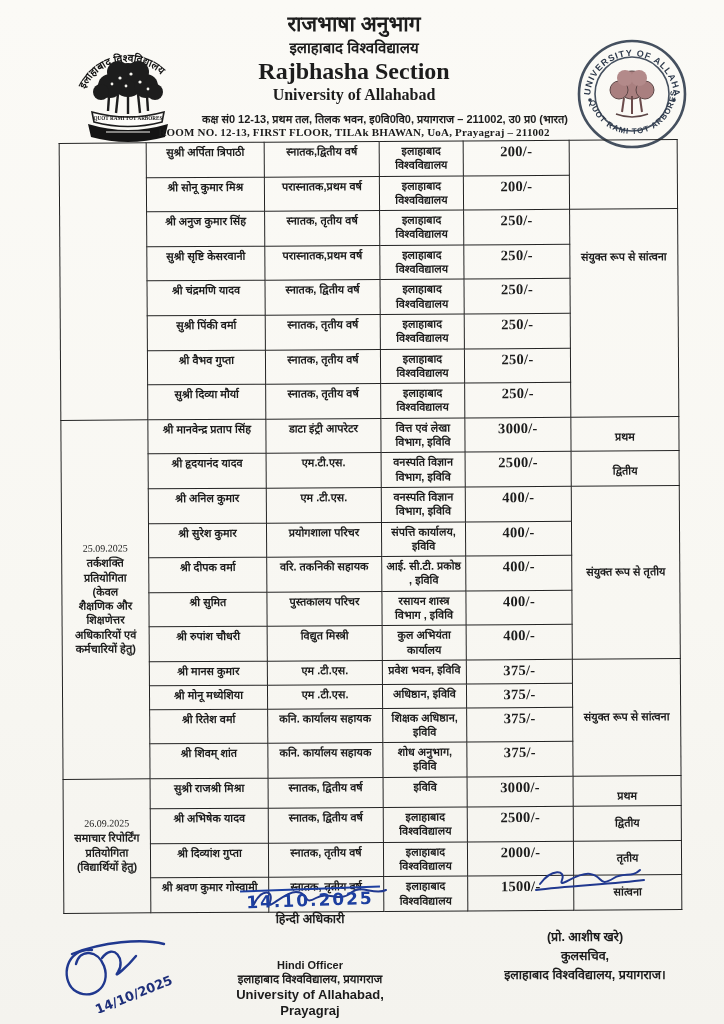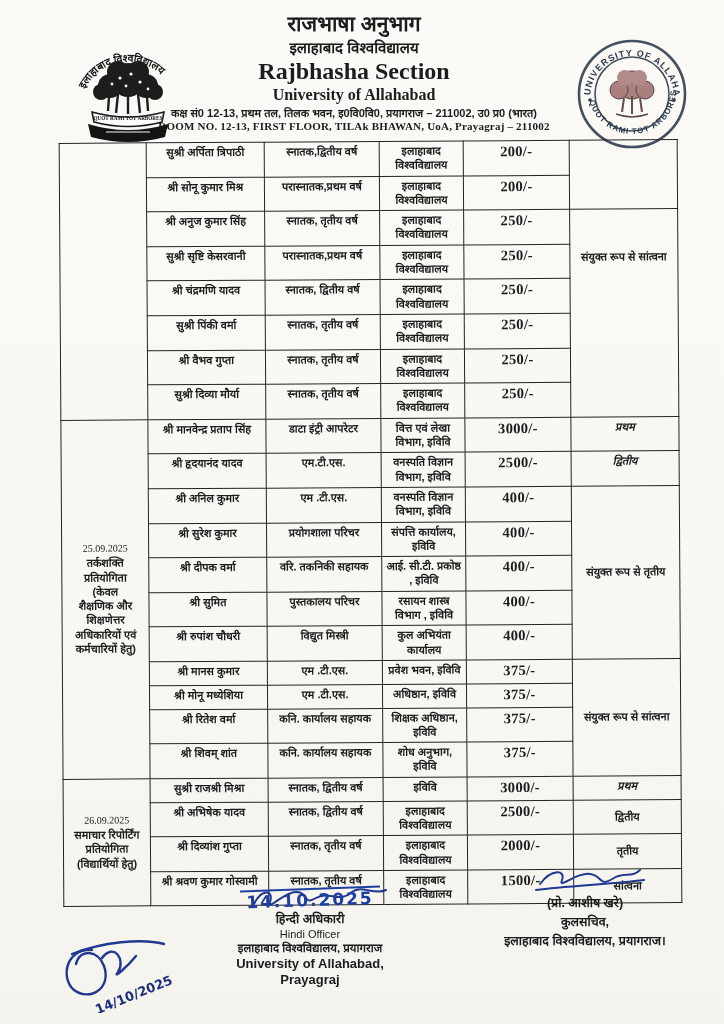--- a/index.html
+++ b/index.html
@@ -5,48 +5,48 @@
   html,body{margin:0;padding:0;background:#d8d6d1;}
   .page{position:relative;width:724px;height:1024px;margin:0 auto;overflow:hidden;
         background:linear-gradient(180deg,#fbfaf6 0%,#f8f7f2 60%,#f4f3ee 100%);
         font-family:"Liberation Sans",sans-serif;color:#1c1c1c;}
   
   .hdr{position:absolute;top:12px;left:140px;width:428px;text-align:center;line-height:1.18;}
   .hdr .t-hi{font-size:21px;font-weight:bold;}
   .hdr .s-hi{font-size:15px;font-weight:bold;margin-top:2px;}
   .hdr .t-en{font-size:24px;font-weight:bold;font-family:"Liberation Serif",serif;margin-top:1px;}
   .hdr .s-en{font-size:16px;font-weight:bold;font-family:"Liberation Serif",serif;}
-  .hdr .a-hi{font-size:11px;font-weight:bold;margin-top:2px;}
+  .hdr .a-hi{font-size:11px;font-weight:bold;margin-top:8px;text-align:right;}
   .hdr .a-en{font-size:11px;font-weight:bold;font-family:"Liberation Serif",serif;letter-spacing:.2px;}
   .logo-l{position:absolute;top:34px;left:68px;}
   .logo-r{position:absolute;top:38px;left:576px;}
   
   .tblwrap{position:absolute;top:141px;left:61px;transform:rotate(-0.35deg);}
   table{border-collapse:collapse;table-layout:fixed;width:618px;}
   td{border:1.4px solid #242424;font-size:11px;font-weight:bold;text-align:center;
      vertical-align:top;padding:2px 2px 3px;line-height:1.3;word-wrap:break-word;}
   td.amount{font-size:14.5px;font-family:"Liberation Serif",serif;font-weight:600;padding-top:1px;letter-spacing:.3px;}
   td.competition{vertical-align:middle;}
   .comp-date{font-size:10px;font-family:"Liberation Serif",serif;font-weight:normal;}
   .comp-lines{white-space:pre-line;font-size:11px;font-weight:bold;margin-top:1px;}
   td.prize{vertical-align:middle;}
   td.prize-high{vertical-align:top;padding-top:40px;}
-  td.prize-vtop{vertical-align:top;padding-top:2px;font-style:italic;}
+  td.prize-vtop{vertical-align:top;padding-top:12px;}
   
   .sig{position:absolute;}
   .ink{stroke:#20388f;fill:none;stroke-linecap:round;}
   .center-block{position:absolute;left:210px;top:888px;width:200px;text-align:center;}
   .hand-date{color:#1d3fa0;font-size:17px;font-weight:bold;letter-spacing:2px;transform:rotate(-2deg);font-family:"DejaVu Sans",sans-serif;}
   .hand-rule{height:2px;background:#1d3fa0;width:140px;margin:0 auto;transform:rotate(-2deg);}
   .stamp{margin-top:2px;line-height:1.25;}
   .stamp .l1{font-size:12.5px;font-weight:bold;}
-  .stamp .l2{font-size:11px;font-weight:normal;}
+  .stamp .l2{font-size:11px;font-weight:bold;margin-top:31px;}
   .stamp .l3{font-size:11.5px;font-weight:bold;text-align:center;}
   .stamp .l4{font-size:13px;font-weight:bold;}
-  .right-block{position:absolute;left:460px;top:894px;width:250px;text-align:center;line-height:1.5;}
+  .right-block{position:absolute;left:460px;top:928px;width:250px;text-align:center;line-height:1.5;}
   .right-block .nm{font-size:12.5px;font-weight:bold;}
   .right-block .ds{font-size:12.5px;font-weight:bold;}
   .right-block .org{font-size:12.5px;font-weight:bold;}
   .scribble-date{fill:#1e2f7a;font-size:13px;font-weight:bold;font-family:"DejaVu Sans",sans-serif;}
 </style>
 </head>
 <body>
 
 <div class="page">
 

